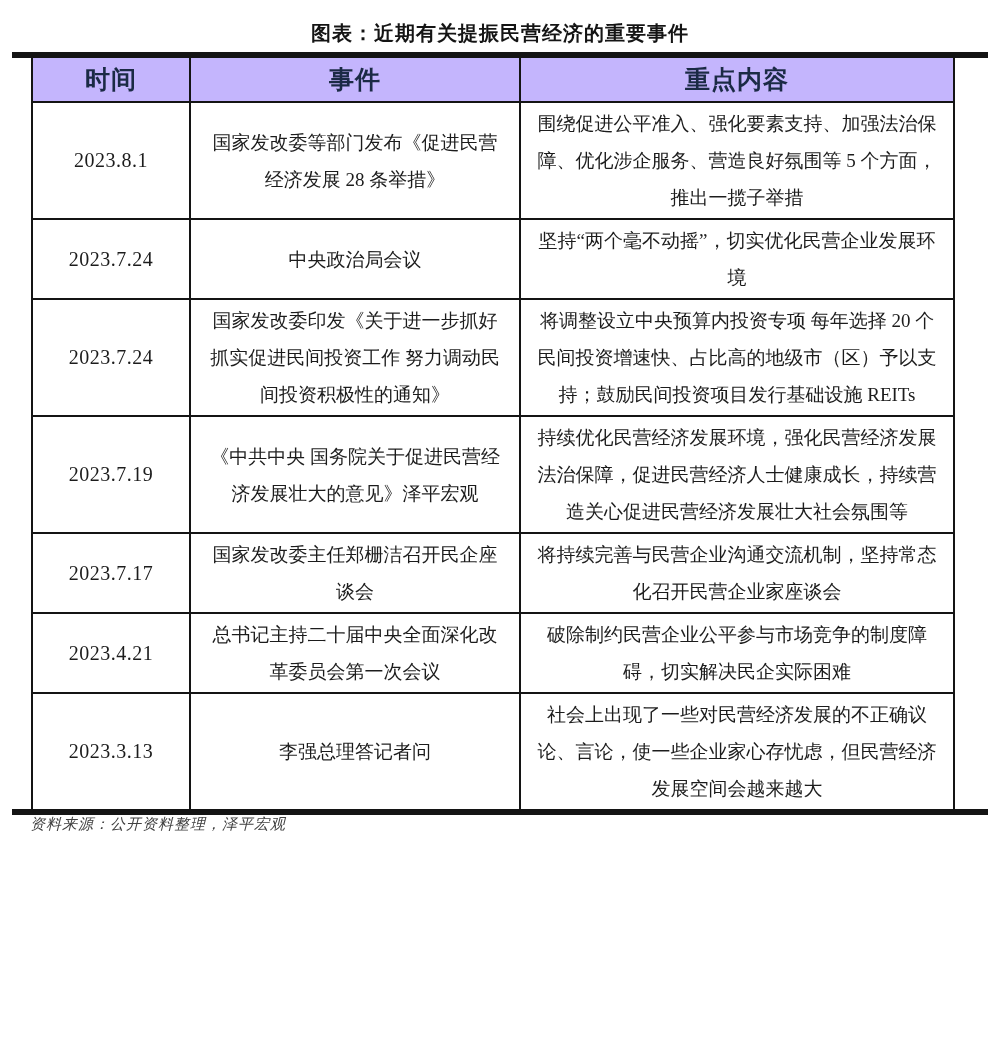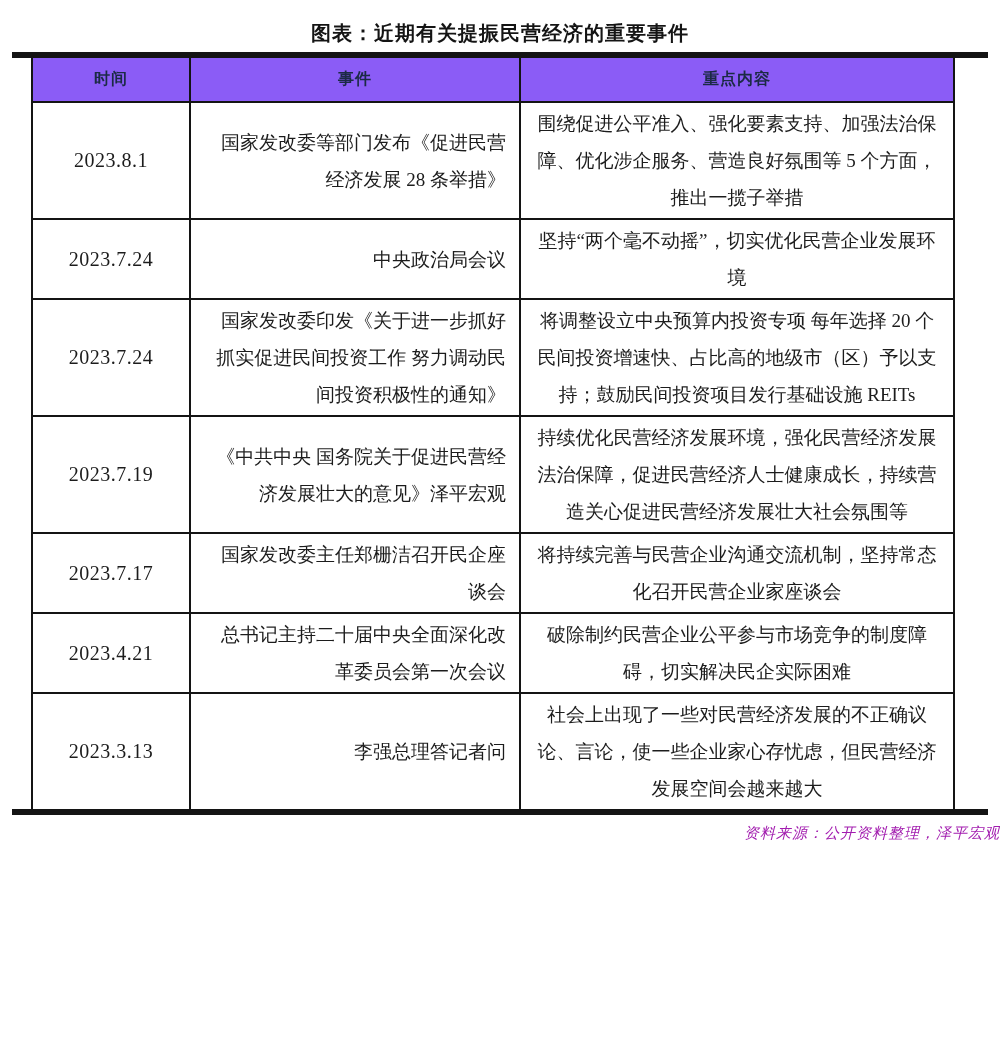--- a/index.html
+++ b/index.html
@@ -17,35 +17,35 @@
     width:976px; height:6px; background:#141414; margin:0 auto;
   }
   .rule-top { margin-top:6px; }
   table {
     width:922px; margin-left:31px; border-collapse:collapse; table-layout:fixed;
   }
   col.col-time { width:158px; }
   col.col-event { width:330px; }
   col.col-content { width:434px; }
   th {
-    background:#8b5cf6; color:#1b2a45; font-weight:bold; font-size:16px;
+    background:#c4b5fd; color:#1b2a45; font-weight:bold; font-size:25px;
     height:44px; border:2px solid #141414; border-top:none;
     text-align:center; letter-spacing:1px;
   }
   td {
     border:2px solid #141414; font-size:19px; line-height:37px;
     padding:2px 13px; vertical-align:middle; color:#1c1c1c;
   }
   tr:last-child td { border-bottom:none; }
   td.c-time { text-align:center; font-size:20px; padding:2px 4px; letter-spacing:0.5px;border-radius:12px; }
-  td.c-event { text-align:right; }
+  td.c-event { text-align:center; }
   td.c-content { text-align:center; }
   .source {
-    font-size:15px; font-style:italic; color:#a21caf;
-    padding-left:30px; margin-top:9px; letter-spacing:1px;text-align:right;
+    font-size:15px; font-style:italic; color:#404040;
+    padding-left:30px; letter-spacing:1px;
   }
 </style>
 </head>
 <body>
 
 <div class="page">
   <div class="chart-title">图表：近期有关提振民营经济的重要事件</div>
   <div class="rule rule-top"></div>
   <table>
     <colgroup>

